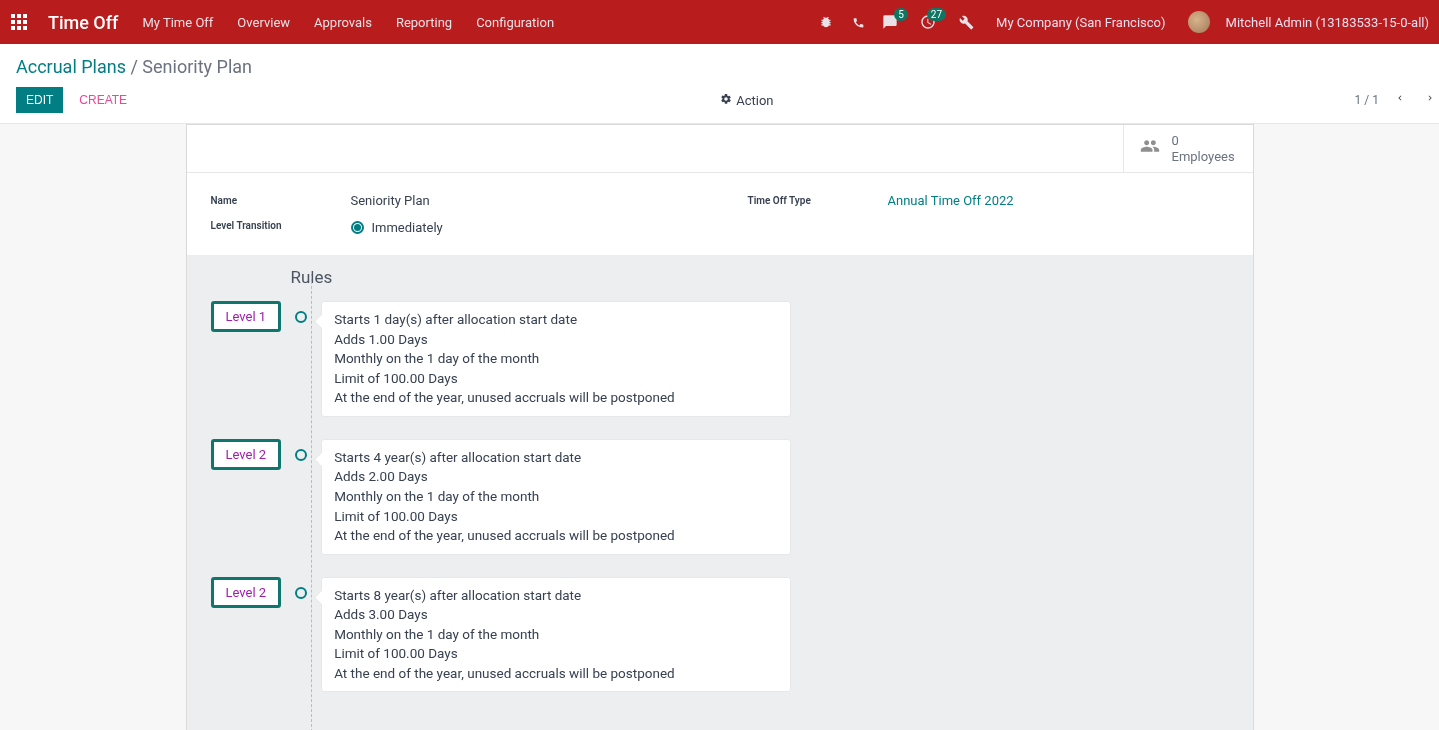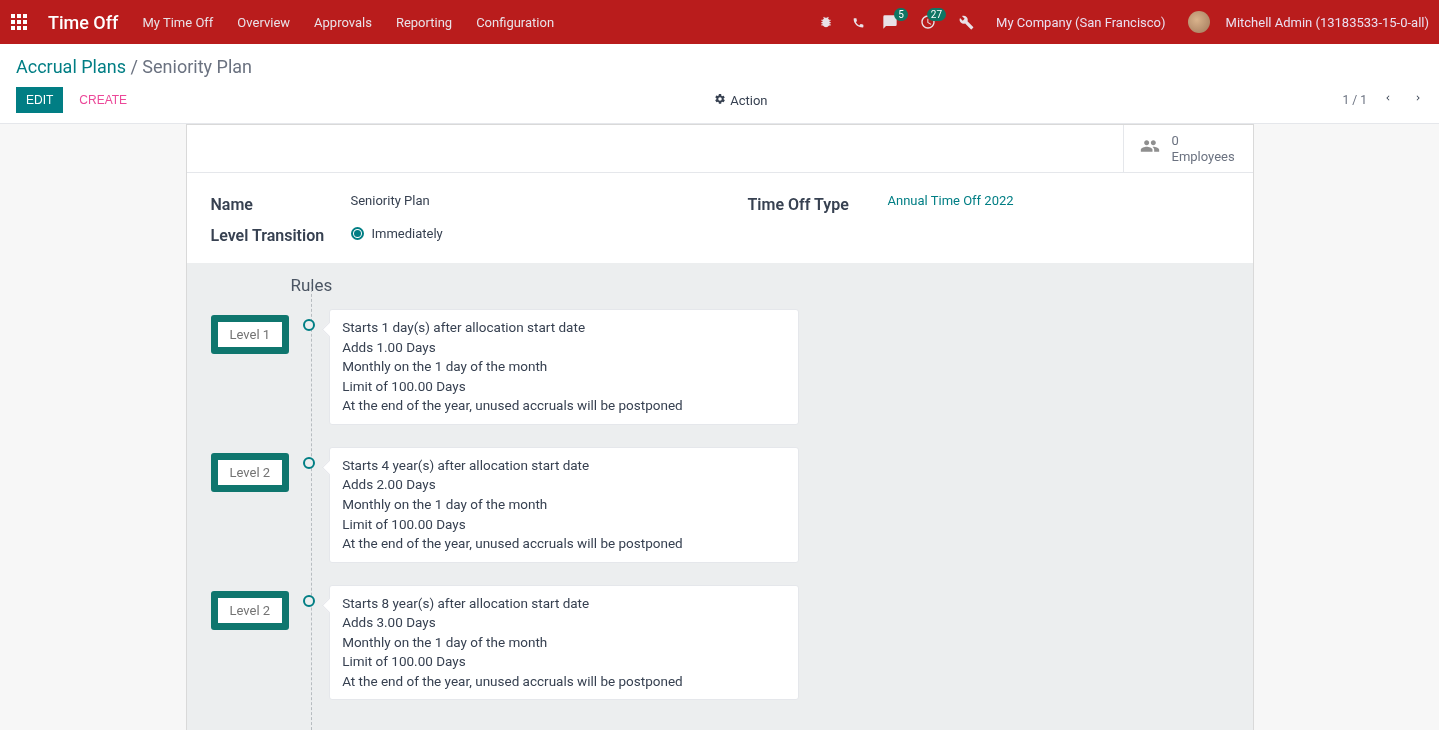--- a/index.html
+++ b/index.html
@@ -11,21 +11,21 @@
   .apps-icon { width:18px; height:18px; display:inline-flex; align-items:center; justify-content:center; cursor:pointer; margin-right:6px;}
   .brand { font-size: 18px; font-weight:500; margin-right: 10px; }
   .nav-links { display:flex; gap: 24px; }
   .nav-links a { color: #e9e1e7; text-decoration:none; font-size: 13px; cursor:pointer; }
   .nav-right { margin-left:auto; display:flex; align-items:center; gap: 16px; color:#eadff0; font-size:13px;}
   .nav-icon { width:16px; height:16px; display:inline-flex; align-items:center; justify-content:center; cursor:pointer; position:relative; }
   .badge { position:absolute; top:-6px; right:-10px; background:#0f7664; color:#fff; border-radius:10px; font-size:10px; padding:0 4px; line-height:13px; min-width:14px; text-align:center; }
   .avatar { width:22px; height:22px; border-radius:50%; background: radial-gradient(circle at 40% 40%, #d9b38c, #a0785a); display:inline-block; }
 
   
-  .breadcrumb-bar { background:#fff; padding: 12px 12px 0 16px; }
+  .breadcrumb-bar { background:#fff; padding: 12px 0 0 16px; }
   .breadcrumb { font-size: 18px; color:#6b7280; margin-bottom:10px;}
   .breadcrumb .bc-link { color:#017e84; cursor:pointer; }
   .control-row { display:flex; align-items:center; padding-bottom:10px; }
   .btn-edit { background:#017e84; color:#fff; border:none; padding:6px 10px; font-size:12px; text-transform:uppercase; cursor:pointer; font-weight:500;}
   .btn-create { background:transparent; color:#ec4899; border:none; padding:6px 12px; font-size:12px; text-transform:uppercase; cursor:pointer; font-weight:500; margin-left:4px;}
   .action-dd { color:#374151; font-size:13px; cursor:pointer; margin-left:auto; margin-right:auto; display:flex; align-items:center; gap:4px;}
   .pager-area { display:flex; align-items:center; gap:12px; color:#6b7280; font-size:12px;}
   .pager-btn { background:transparent; border:none; color:#374151; cursor:pointer; font-size:16px; padding:2px 4px;}
   .divider { border-bottom:1px solid #e5e7eb; }
 
@@ -34,34 +34,34 @@
   .sheet { width: 1068px; margin: 0 auto; background:#fff; border:1px solid #d9d9d9; margin-top: 0px; }
 
   .button-box { display:flex; justify-content:flex-end; border-bottom:1px solid #e5e7eb; }
   .stat-btn { border-left:1px solid #e5e7eb; padding:8px 14px; display:flex; align-items:center; gap:10px; cursor:pointer; min-width:130px;}
   .stat-btn .ico { color:#8f8f8f; font-size:20px; }
   .stat-btn .val { color:#6b7280; font-size:13px; line-height:16px;}
   .stat-btn .lab { color:#6b7280; font-size:13px;}
 
   .fields { padding: 20px 24px 18px 24px; display:flex; gap: 56px; }
   .col { display:grid; grid-template-columns: 140px 1fr; row-gap: 10px; align-items:start; width:50%; }
-  .label { font-weight:600; color:#374151; font-size:16px; padding-top:2px;}
+  .label { font-weight:600; color:#374151; font-size:10px; padding-top:2px;}
   .value { color:#374151; font-size:13px; }
   .value-link { color:#017e84; font-size:13px; cursor:pointer; }
   .radio-opt { display:flex; align-items:center; gap:8px; font-size:13px; color:#374151; padding:2px 0;}
   .radio-circle { width:13px; height:13px; border:2px solid #017e84; border-radius:50%; display:inline-flex; align-items:center; justify-content:center;}
   .radio-circle.unchecked { border-color: #333; }
   .radio-circle .dot { width:7px; height:7px; background:#017e84; border-radius:50%; }
 
   .rules-area { background:#eceeef; padding: 12px 24px 40px 24px; }
   .rules-title { font-size:17px; color:#4b5563; margin-left: 80px; margin-bottom: 14px;}
   .timeline { position:relative; margin-left: 0; }
   .timeline-line { position:absolute; left: 100px; top: -30px; bottom:-40px; border-left: 1.5px dashed #b7bcc0; }
   .level-row { display:flex; align-items:flex-start; gap: 14px; margin-bottom: 22px; position:relative; }
-  .level-tag { background:#fff; border:7px solid #0f766e; border-radius:3px; padding:5px 12px; font-size:13px; color:#737373; min-width:70px; text-align:center; flex-shrink:0; margin-top:6px;}
+  .level-tag { background:#fff; border:3px solid #0f766e; border-radius:3px; padding:5px 12px; font-size:13px; color:#a21caf; min-width:70px; text-align:center; flex-shrink:0; }
   .node { width:12px; height:12px; border:2.5px solid #017e84; border-radius:50%; background:#eceeef; flex-shrink:0; margin-top:10px; z-index:2;}
   .rule-card { background:#fff; border:1px solid #e5e7eb; border-radius:3px; padding:8px 12px; font-size:13.5px; color:#374151; line-height:1.45; width: 470px; position:relative;}
   .rule-card::before { content:""; position:absolute; left:-6px; top:14px; width:10px; height:10px; background:#fff; border-left:1px solid #e5e7eb; border-bottom:1px solid #e5e7eb; transform:rotate(45deg); }
 
   .gear-small { font-size:11px; }
 
   
   .content-scroll::-webkit-scrollbar { width:16px; }
   .content-scroll::-webkit-scrollbar-track { background:#f1f1f1; }
   .content-scroll::-webkit-scrollbar-thumb { background:#c7c7c7; }

